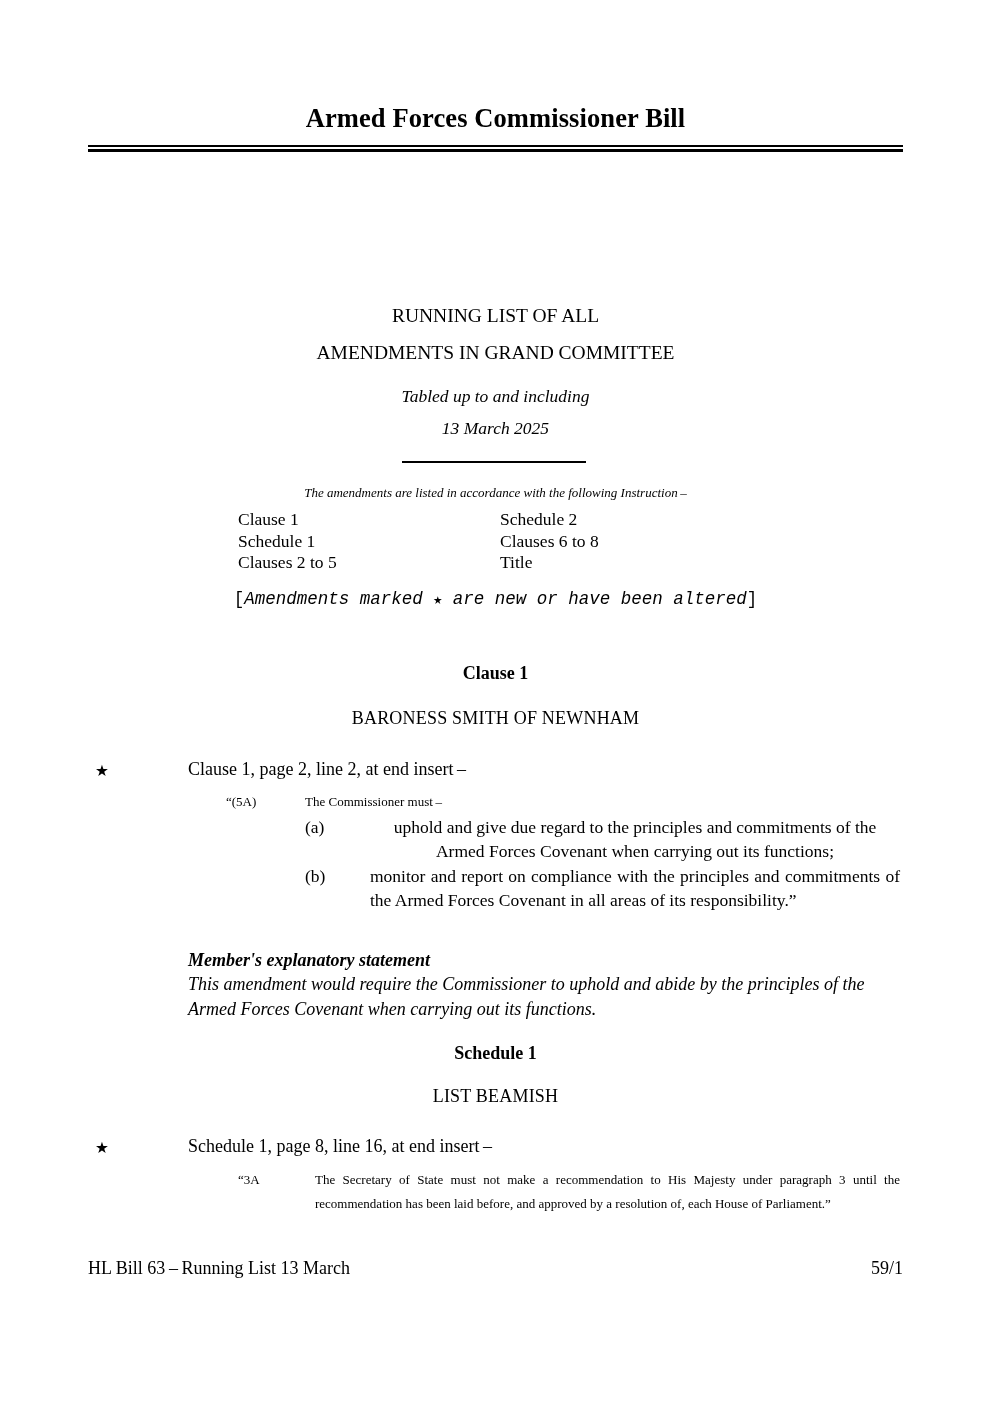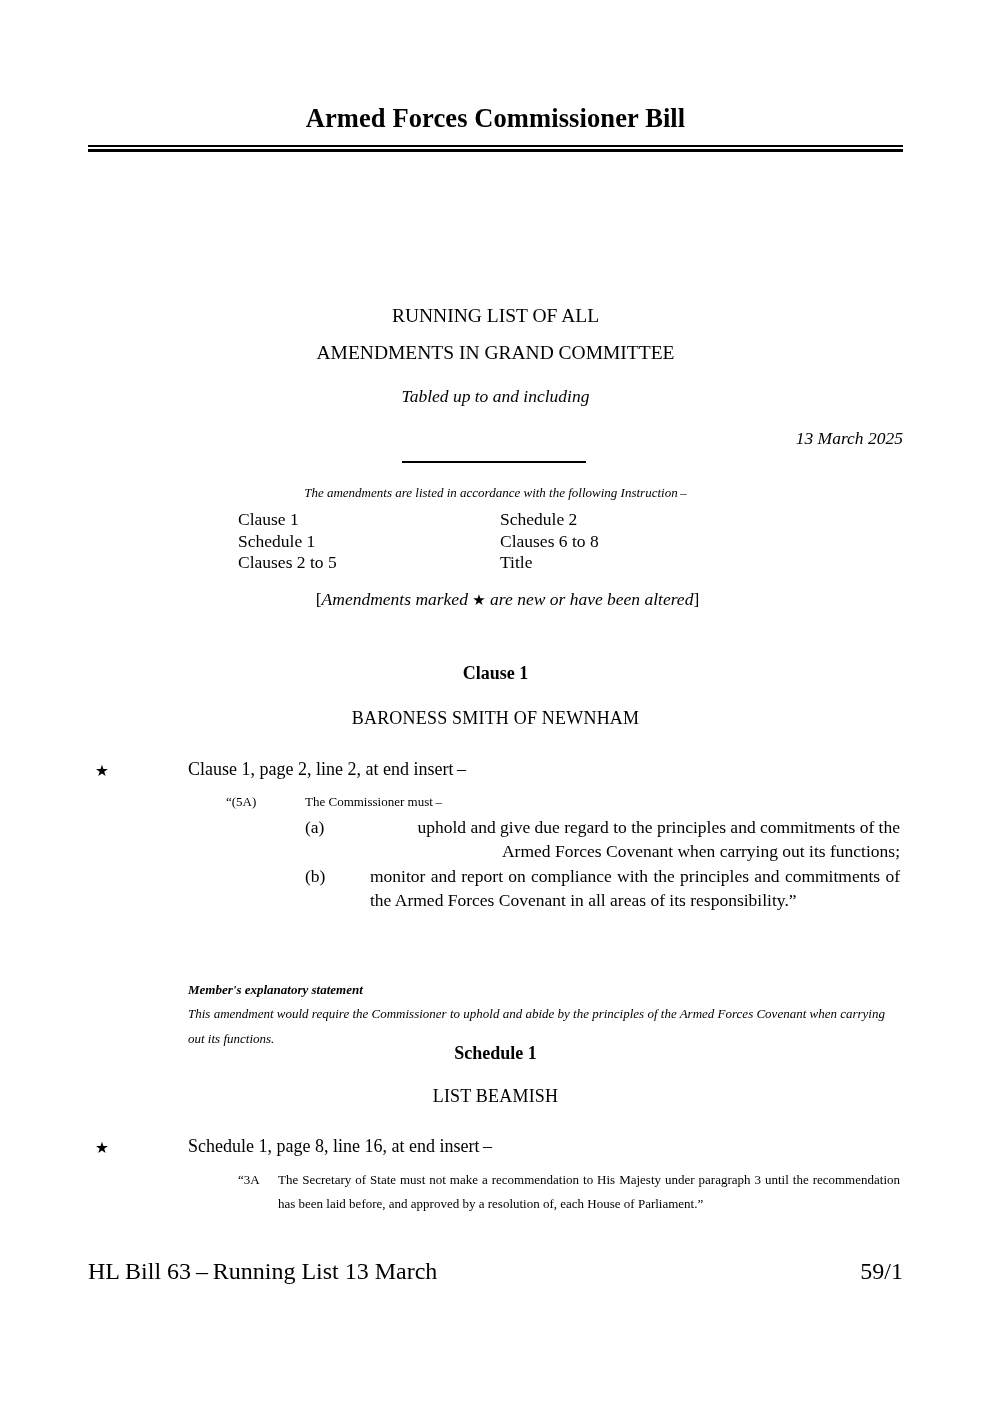--- a/index.html
+++ b/index.html
@@ -66,21 +66,21 @@
 
   .tabled {
     position: absolute;
     left: 88px;
     width: 815px;
     text-align: center;
     font-style: italic;
     font-size: 17.5px;
   }
   .tabled.l1 { top: 386px; }
-  .tabled.l2 { top: 428px; text-align: right; }
+  .tabled.l2 { top: 418px; }
 
   .mid-rule {
     position: absolute;
     left: 402px;
     top: 461px;
     width: 184px;
     height: 1.8px;
     background: #000;
   }
 
@@ -104,25 +104,26 @@
   .instruction-grid .ig-row {
     display: flex;
     height: 21.5px;
     line-height: 21.5px;
   }
   .instruction-grid .ig-left  { width: 262px; }
   .instruction-grid .ig-right { width: 238px; }
 
   .starred-note {
     position: absolute;
-    left: 100px;
+    left: 88px;
     top: 589px;
     width: 815px;
     text-align: center;
     font-size: 17.5px;
+    font-family: Liberation Mono, monospace;
   }
   .starred-note .bracket { font-style: normal; }
   .starred-note .ital { font-style: italic; }
   .starred-note .star-inline { font-style: normal; font-size: 15px; }
 
   
   .section-heading {
     position: absolute;
     left: 88px;
     width: 815px;
@@ -182,47 +183,46 @@
     position: absolute;
     left: 0;
     top: 0;
     width: 44px;
   }
   .sub-item .si-text {
     display: block;
     margin-left: 65px;
     text-align: justify;
   }
-  .sub-item .si-text.ragged { text-align: right; }
+  .sub-item .si-text.ragged { text-align: center; }
 
   
   .expl-block {
     position: absolute;
     left: 188px;
     width: 712px;
-    font-size: 13px;
+    font-size: 18px;
     line-height: 24.4px;
     font-style: italic;
-    margin-top: 30px;
   }
   .expl-title {
     font-weight: bold;
     font-style: italic;
   }
   .expl-body {
     font-style: italic;
   }
 
   
   .footer {
     position: absolute;
     left: 88px;
     top: 1258px;
     width: 815px;
-    font-size: 24px;
+    font-size: 18px;
     display: flex;
     justify-content: space-between;
   }
 </style>
 </head>
 <body>
 
 <div class="page">
 
   <div class="doc-title">Armed Forces Commissioner Bill</div>
@@ -287,21 +287,21 @@
   </div>
 
   <div class="section-heading" style="top:1043px;">Schedule 1</div>
   <div class="sponsor" style="top:1086px;">LIST BEAMISH</div>
 
   <div class="star-marker" style="top:1140px;">★</div>
   <div class="amend-line" style="top:1136px;">Schedule 1, page 8, line 16, at end insert –</div>
 
   <div class="quoted-para" style="left:238px; top:1168px; width:662px;">
     <span class="qp-label">“3A</span>
-    <span class="qp-body" style="margin-left:40px; text-align:justify;">The Secretary of State must not make a recommendation to His Majesty under paragraph 3 until the recommendation has been laid before, and approved by a resolution of, each House of Parliament.”</span>
+    <span class="qp-body" style="margin-left:77px; text-align:justify;">The Secretary of State must not make a recommendation to His Majesty under paragraph 3 until the recommendation has been laid before, and approved by a resolution of, each House of Parliament.”</span>
   </div>
 
   <div class="footer">
     <span>HL Bill 63 – Running List 13 March</span>
     <span>59/1</span>
   </div>
 
 </div>
 
 </body></html>

